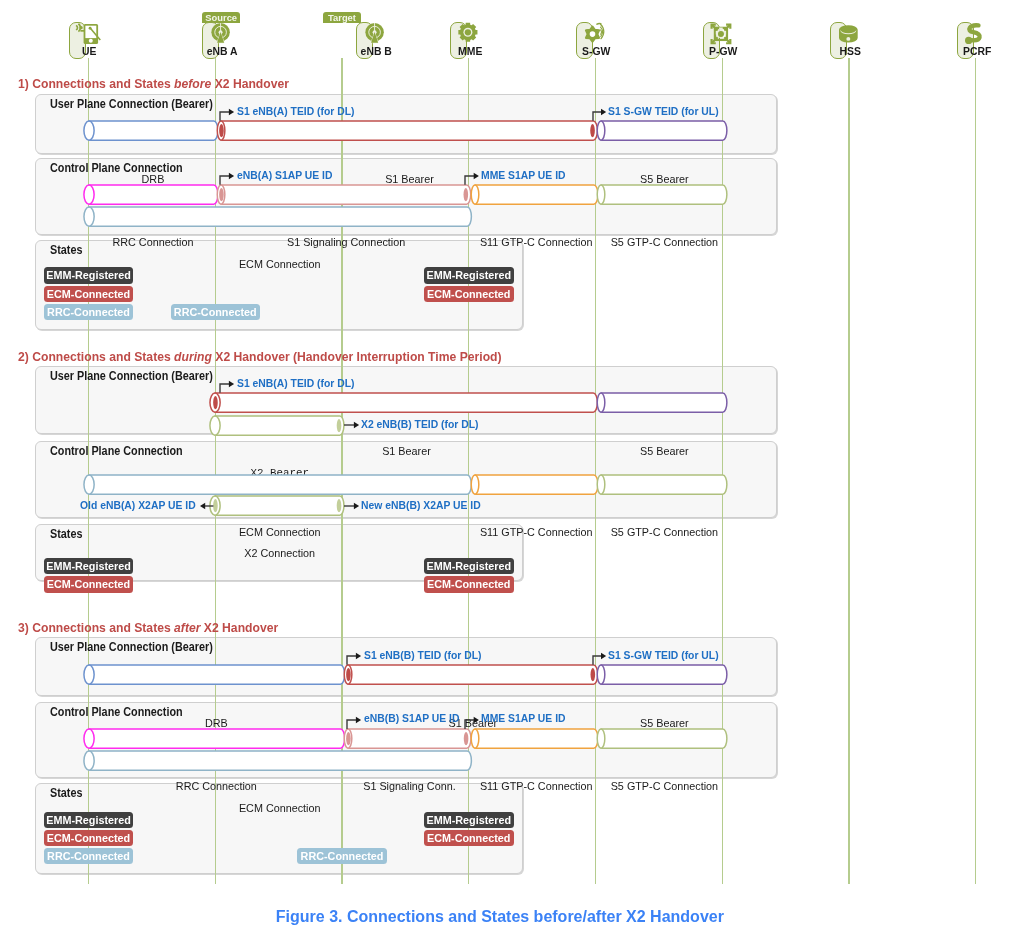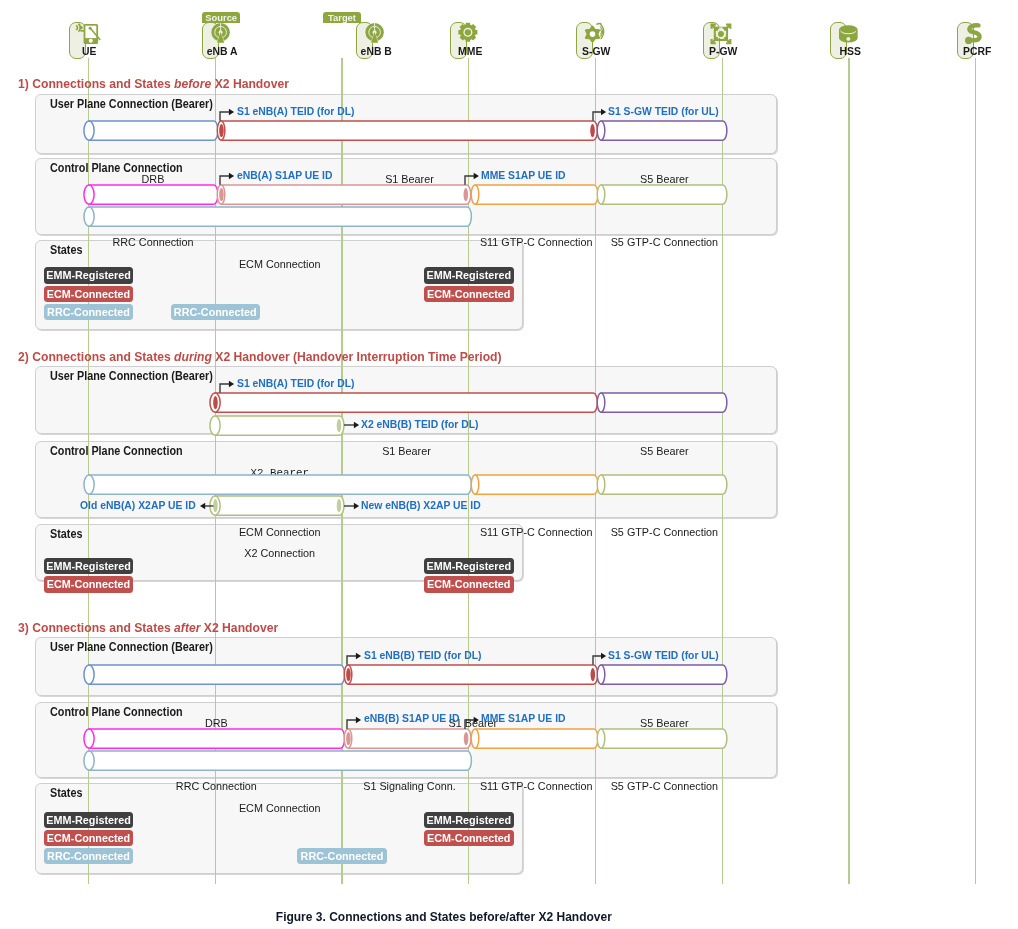--- a/index.html
+++ b/index.html
@@ -33,21 +33,21 @@
   .ptext{position:absolute;text-align:center;white-space:nowrap;line-height:19.2px;margin-top:48px;}
   .bluelbl{position:absolute;z-index:5;font-size:11.1px;font-weight:700;color:#1F6FC4;white-space:nowrap;line-height:13px;
            transform:scaleX(0.935);transform-origin:0 0;}
 
   .sbadge{position:absolute;z-index:4;height:16.4px;line-height:16.4px;border-radius:3.5px;font-size:10.8px;
           font-weight:700;color:#FFFFFF;text-align:center;white-space:nowrap;box-sizing:border-box;}
   .sb-green{background:#404040;}
   .sb-red{background:#C0504D;}
   .sb-blue{background:#9DC3D7;}
 
-  .caption{position:absolute;font-size:12px;font-weight:700;color:#0f172a;white-space:nowrap;line-height:18px;}
+  .caption{position:absolute;font-size:16px;font-weight:700;color:#3b82f6;white-space:nowrap;line-height:18px;}
 </style>
 </head>
 <body>
 
 <div class="vline" style="left:87.85px;top:58.00px;height:826.00px;"></div>
 <div class="vline" style="left:214.60px;top:58.00px;height:826.00px;"></div>
 <div class="vline" style="left:341.35px;top:58.00px;height:826.00px;"></div>
 <div class="vline" style="left:468.10px;top:58.00px;height:826.00px;"></div>
 <div class="vline" style="left:594.85px;top:58.00px;height:826.00px;"></div>
 <div class="vline" style="left:721.60px;top:58.00px;height:826.00px;"></div>
@@ -239,20 +239,21 @@
     </svg>
     <span class="ptext" style="left:0;top:9.60px;width:146.95px;font-size:10.8px;color:#1a1a1a;">RRC  Connection</span>
   </div>
 <div class="pipe" style="left:212.20px;top:175.70px;width:267.75px;height:37.20px;">
     <svg width="267.75" height="37.20" viewBox="0 0 267.75 37.20">
       <path d="M 9.00 9.00 L 254.65 9.00 A 4.10 9.60 0 0 1 254.65 28.20 L 9.00 28.20 Z" fill="#ffffff" stroke="#D99694" stroke-width="1.50" stroke-linejoin="round"></path>
       <ellipse cx="9.00" cy="18.60" rx="3.80" ry="9.60" fill="#ffffff" stroke="#D99694" stroke-width="1.50"></ellipse>
       <ellipse cx="9.40" cy="18.60" rx="2.30" ry="6.60" fill="#D99694"></ellipse>
       <ellipse cx="253.85" cy="18.60" rx="2.30" ry="6.60" fill="#D99694"></ellipse>
     </svg>
+    <span class="ptext" style="left:0;top:9.60px;width:267.75px;font-size:10.8px;color:#1a1a1a;">S1 Signaling Connection</span>
   </div>
 <div class="pipe" style="left:465.70px;top:175.70px;width:141.00px;height:37.20px;">
     <svg width="141.00" height="37.20" viewBox="0 0 141.00 37.20">
       <path d="M 9.00 9.00 L 127.90 9.00 A 4.10 9.60 0 0 1 127.90 28.20 L 9.00 28.20 Z" fill="#ffffff" stroke="#F0A33F" stroke-width="1.50" stroke-linejoin="round"></path>
       <ellipse cx="9.00" cy="18.60" rx="3.80" ry="9.60" fill="#ffffff" stroke="#F0A33F" stroke-width="1.50"></ellipse>
     </svg>
     <span class="ptext" style="left:0;top:9.60px;width:141.00px;font-size:10.8px;color:#1a1a1a;">S11 GTP-C Connection</span>
   </div>
 <div class="pipe" style="left:592.45px;top:175.70px;width:143.90px;height:37.20px;">
     <svg width="143.90" height="37.20" viewBox="0 0 143.90 37.20">

